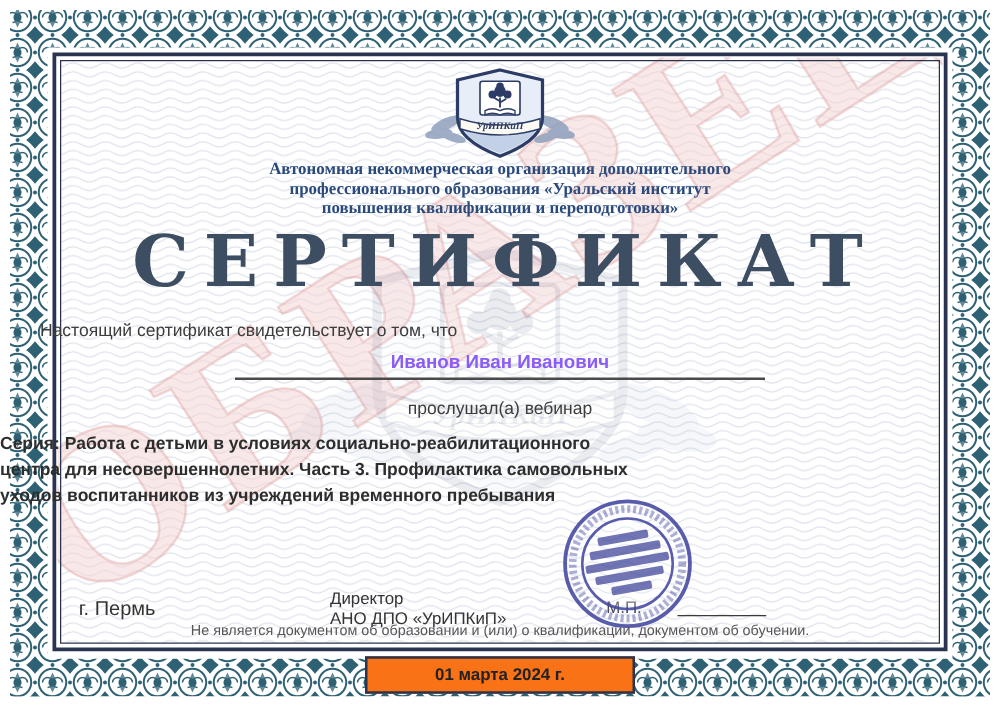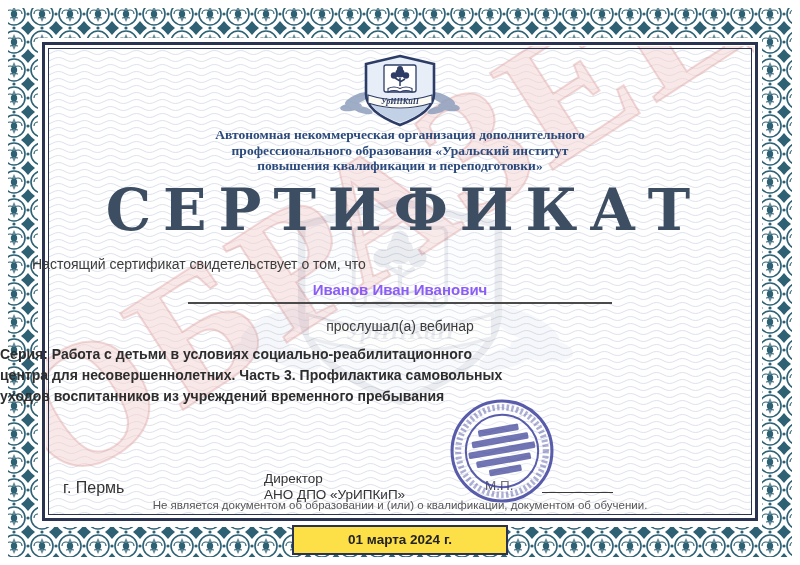--- a/index.html
+++ b/index.html
@@ -28,21 +28,21 @@
         border-top:2px solid #4a4a4a;z-index:4;}
   .action{position:absolute;left:0;top:318px;width:800px;text-align:center;font-size:14px;z-index:4;color:#3c3c3c;}
   .course{position:absolute;left:0;top:344px;width:800px;text-align:left;z-index:4;
         font-size:14px;font-weight:bold;line-height:21px;color:#2d2d2d;white-space:pre-line;}
   .city{position:absolute;left:63px;top:479px;font-size:16px;color:#333;z-index:4;}
   .director{position:absolute;left:264px;top:471px;font-size:13.5px;line-height:16px;color:#333;z-index:4;}
   .mp{position:absolute;left:485px;top:478px;font-size:13.5px;color:#4b4b58;z-index:4;}
   .sig-line{position:absolute;left:542px;top:492px;width:71px;border-top:1.5px solid #3a3a3a;z-index:4;}
   .seal{position:absolute;left:449px;top:398px;z-index:5;opacity:0.88;}
   .disclaimer{position:absolute;left:0;top:499px;width:800px;text-align:center;font-size:11.5px;color:#565656;z-index:4;}
-  .date-box{position:absolute;left:292px;top:525px;width:212px;height:26px;background:#fde047;
+  .date-box{position:absolute;left:292px;top:525px;width:212px;height:26px;background:#f97316;
         border:2px solid #2a3450;z-index:6;text-align:center;line-height:26px;
         font-size:13.5px;font-weight:bold;color:#222;}
 </style>
 </head>
 <body>
 
 <div class="page">
 
   <svg class="bgsvg" width="800" height="565" aria-hidden="true">
     <defs>

